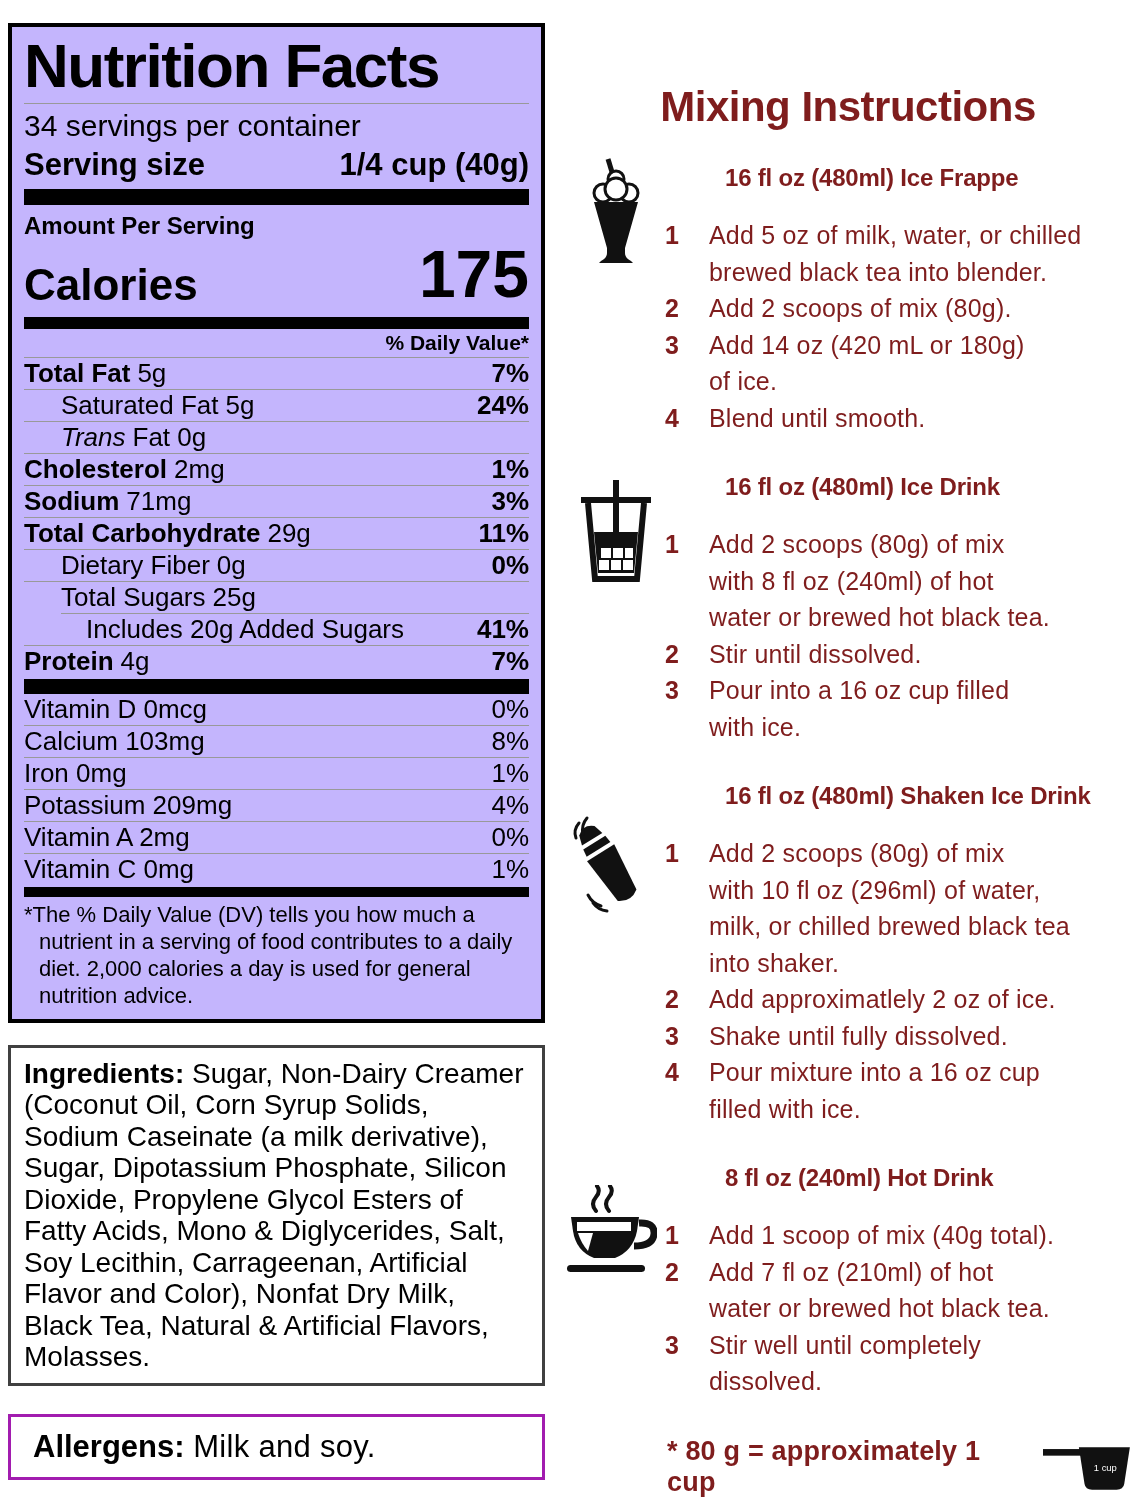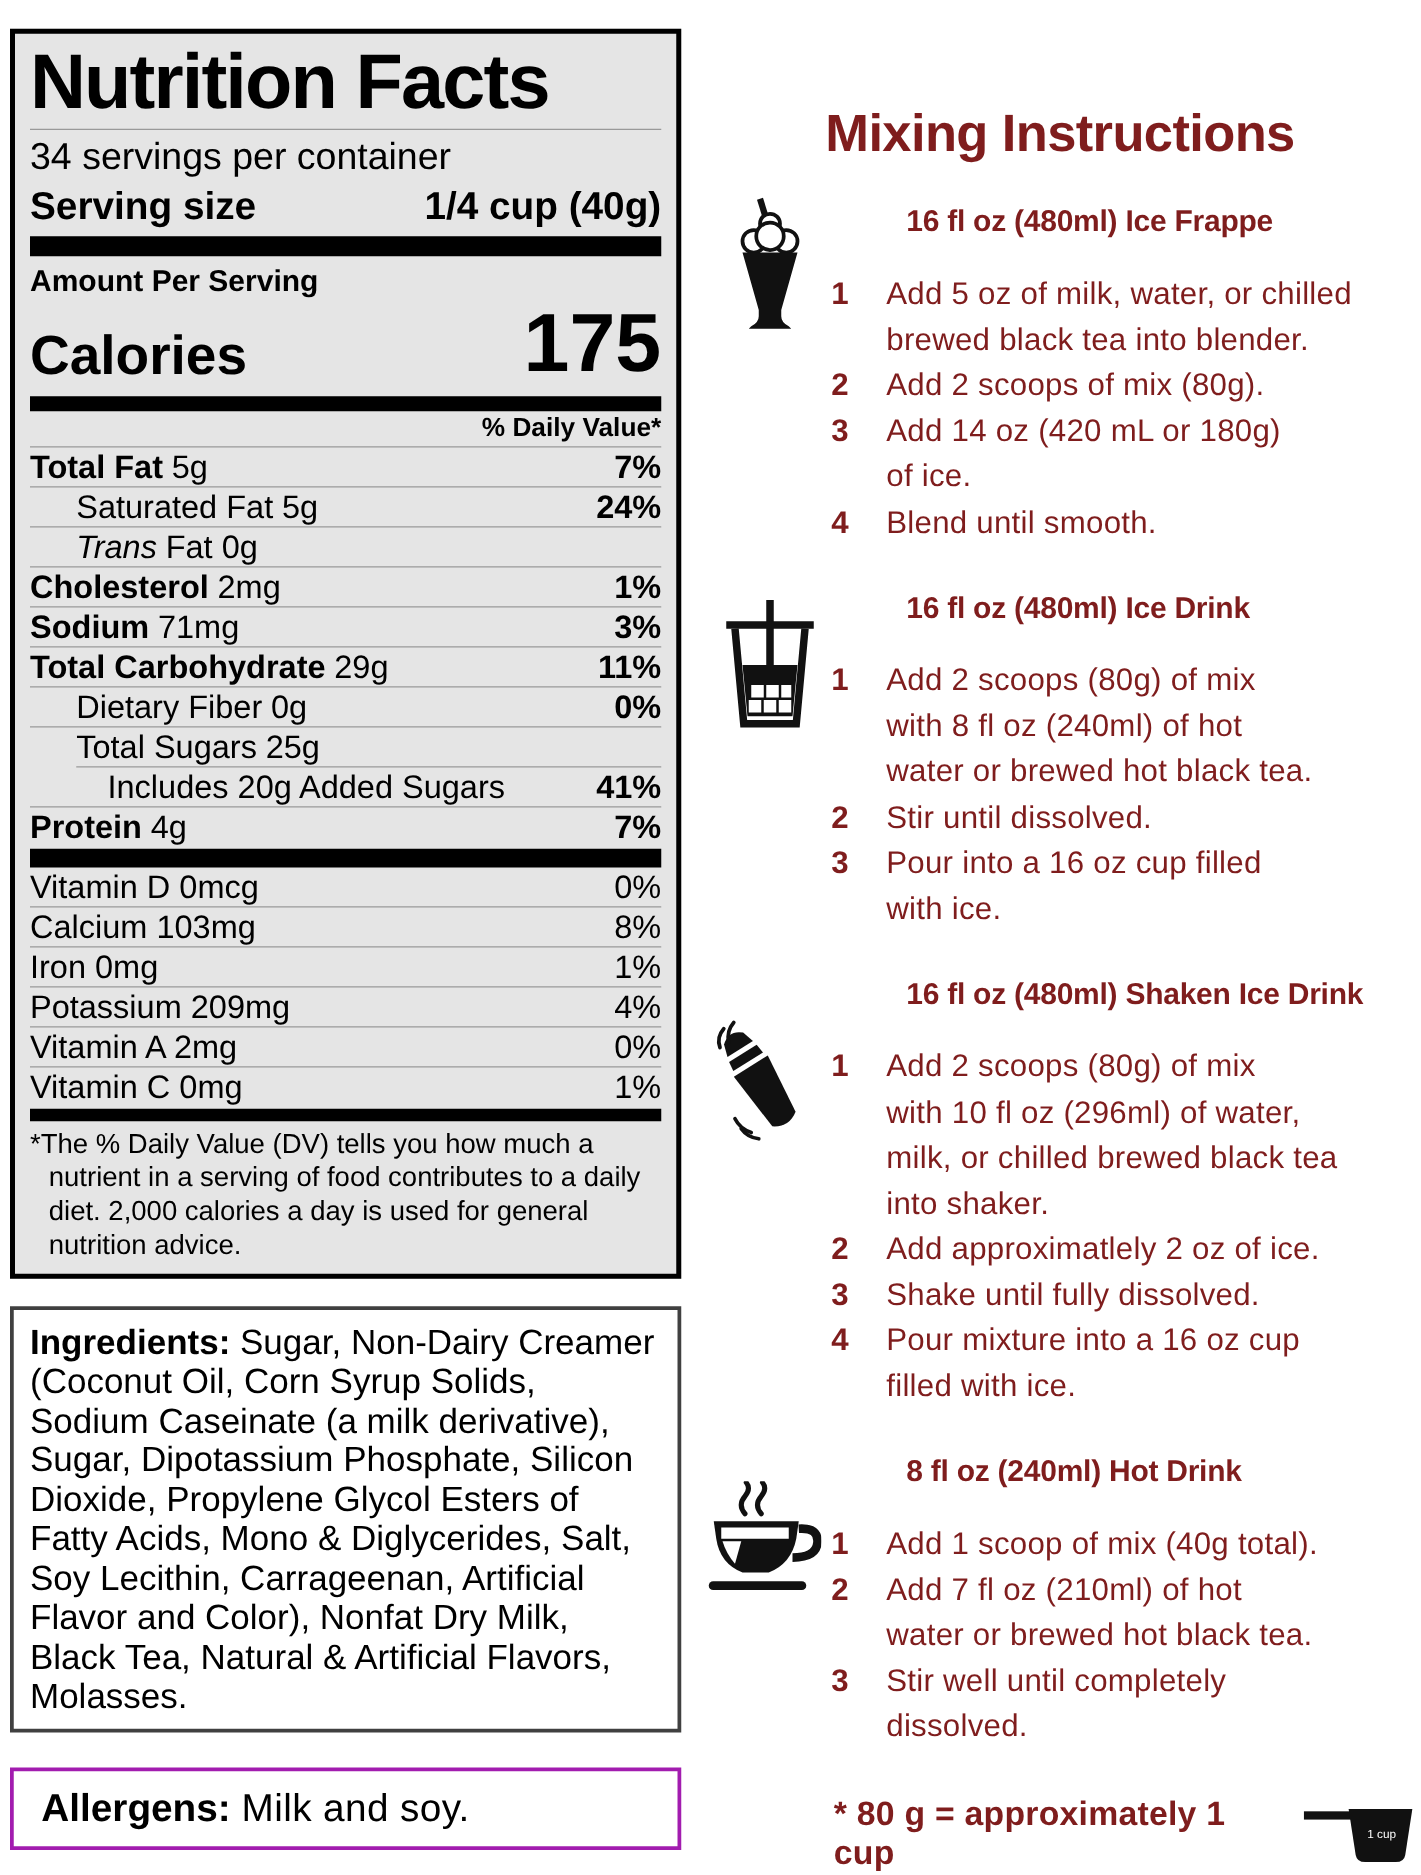--- a/index.html
+++ b/index.html
@@ -4,21 +4,21 @@
 <style>
   html,body { margin:0; padding:0; background:#ffffff; }
   .page {
     position:relative; width:1137px; height:1500px; background:#fff; overflow:hidden;
     font-family:"Liberation Sans", sans-serif; color:#000;
   }
 
   
   .left-col { position:absolute; left:8px; top:23px; width:537px; }
 
-  .nf-box { border:4px solid #000; background:#e5e5e5; padding:6px 12px 8px 12px; box-sizing:border-box; }
+  .nf-box { border:4px solid #000; background:#c4b5fd; padding:6px 12px 8px 12px; box-sizing:border-box; }
   .nf-title { font-size:62px; font-weight:bold; letter-spacing:-1.5px; line-height:1.08; white-space:nowrap; }
   .nf-hairline { border-top:1px solid #999; margin:3px 0; }
   .nf-servings { font-size:30px; line-height:38px; }
   .nf-servsize { display:flex; justify-content:space-between; font-weight:bold; font-size:31px; line-height:40px; padding-bottom:4px; }
   .nf-bar { background:#000; }
   .bar-16 { height:16px; }
   .bar-12 { height:12px; margin-top:6px; }
   .bar-14 { height:15px; margin-top:2px; }
   .bar-10 { height:10px; margin-top:2px; }
   .nf-aps { font-size:24px; font-weight:bold; line-height:30px; margin-top:6px; }

